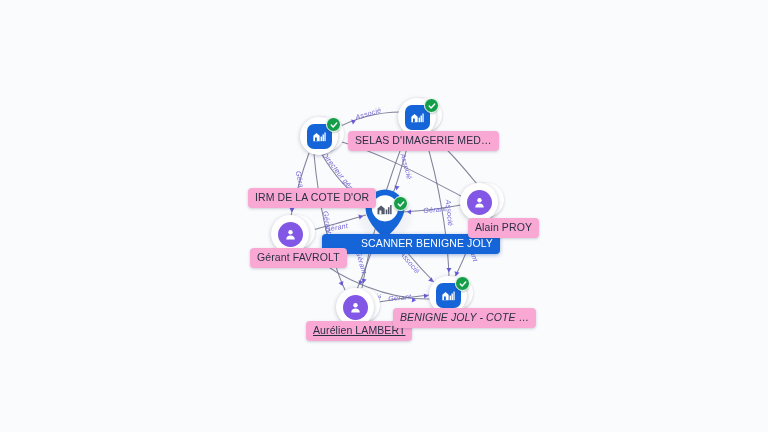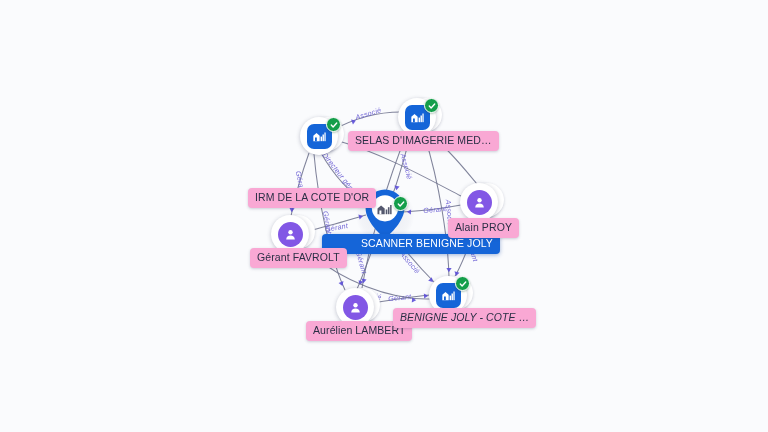--- a/index.html
+++ b/index.html
@@ -300,19 +300,19 @@
             <path d="M1.6 5.1 L3.9 7.4 L8.4 2.6" stroke="#fff" stroke-width="1.7" fill="none" stroke-linecap="round" stroke-linejoin="round"></path>
           </svg>
         </div>
         <div class="node-hit"></div>
       </div>
     </div>
   <div id="label-layer">
       <div class="node-label" style="left: 248px; top: 148px; margin-top: 40px;">IRM DE LA COTE D'OR</div>
       <div class="node-label" style="left: 348px; top: 131px;">SELAS D'IMAGERIE MED…</div>
       <div class="node-label selected" style="left: 322px; top: 234px; padding-left: 39px;">SCANNER BENIGNE JOLY</div>
-      <div class="node-label" style="left: 448px; top: 218px;">Alain PROY</div>
+      <div class="node-label" style="left: 468px; top: 218px;">Alain PROY</div>
       <div class="node-label" style="left: 250px; top: 248px;">Gérant FAVROLT</div>
-      <div class="node-label" style="left: 306px; top: 321px;">Aurélien LAMBERT</div>
+      <div class="node-label" style="left: 306px; top: 321px; text-decoration: underline;">Aurélien LAMBERT</div>
       <div class="node-label" style="left: 393px; top: 308px; font-style: italic;">BENIGNE JOLY - COTE …</div>
     </div>
 
 </div>
 
 </body></html>

